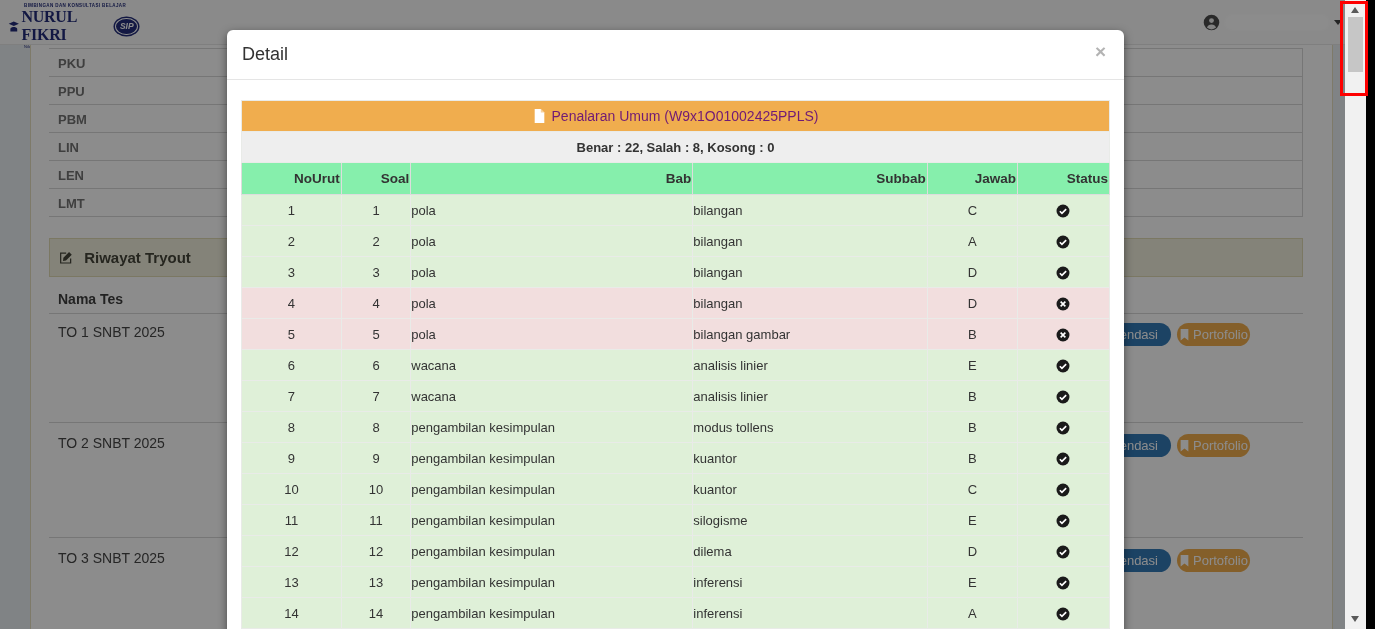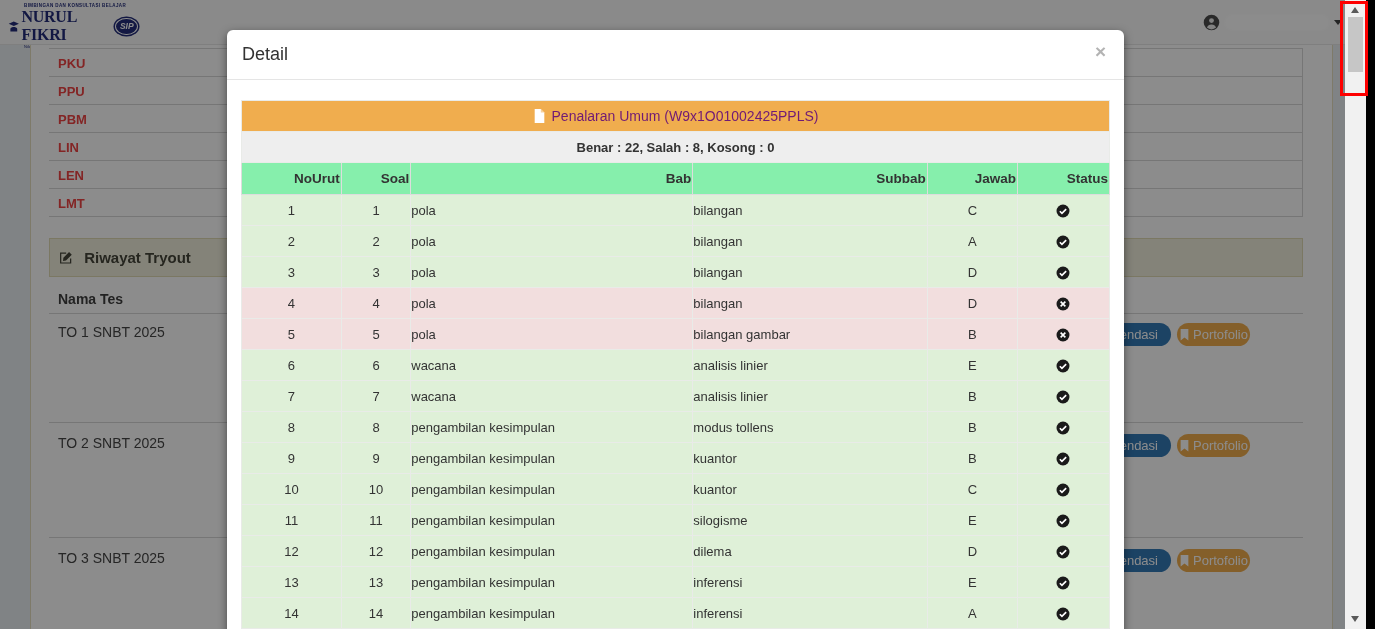--- a/index.html
+++ b/index.html
@@ -21,21 +21,21 @@
   .nav-beranda{left:163px;}
   .nav-kehadiran{left:268px;}
   .nav-nilai{left:368px;}
   .user-area{position:absolute;right:24px;top:0;height:45px;display:flex;align-items:center;gap:4px;}
   .user-blob{width:106px;height:17px;background:rgba(255,255,255,.92);border-radius:9px;filter:blur(1px);}
   .caret{width:0;height:0;border-left:4px solid transparent;border-right:4px solid transparent;border-top:5px solid #444;}
 
   .container{position:absolute;left:30px;top:45px;width:1303px;height:584px;background:#fff;border-left:1px solid #e6dfc0;border-right:1px solid #e6dfc0;}
   .score-table{position:absolute;left:18px;top:3px;width:1254px;border-top:1px solid #d7d7d7;border-right:1px solid #d7d7d7;}
   .score-row{height:28px;line-height:28px;border-bottom:1px solid #d7d7d7;}
-  .score-label{font-weight:bold;font-size:13px;color:#ef4444;padding-left:9px;}
+  .score-label{font-weight:bold;font-size:13px;color:#737373;padding-left:9px;}
   .riwayat-head{position:absolute;left:18px;top:193px;width:1254px;height:39px;line-height:37px;background:#f1efdd;border:1px solid #e0dab4;font-weight:bold;font-size:15px;color:#45453a;padding-left:9px;}
   .riwayat-head svg{vertical-align:-2px;margin-right:7px;}
   .cols-head{position:absolute;left:18px;top:242px;width:1254px;height:27px;border-bottom:1px solid #d7d7d7;font-weight:bold;font-size:14px;color:#3f3f3f;}
   .col-nama{position:absolute;left:9px;top:4px;}
   .col-pili{position:absolute;left:185px;top:4px;}
   .test-block{position:absolute;left:18px;width:1254px;height:110px;}
   .test-block.bt{border-top:1px solid #d7d7d7;}
   .test-name{position:absolute;left:9px;top:12px;font-size:14px;color:#464646;}
   .test-item{position:absolute;left:187px;font-size:13px;color:#464646;}
   .ti-0{top:21px;}.ti-1{top:56px;}

